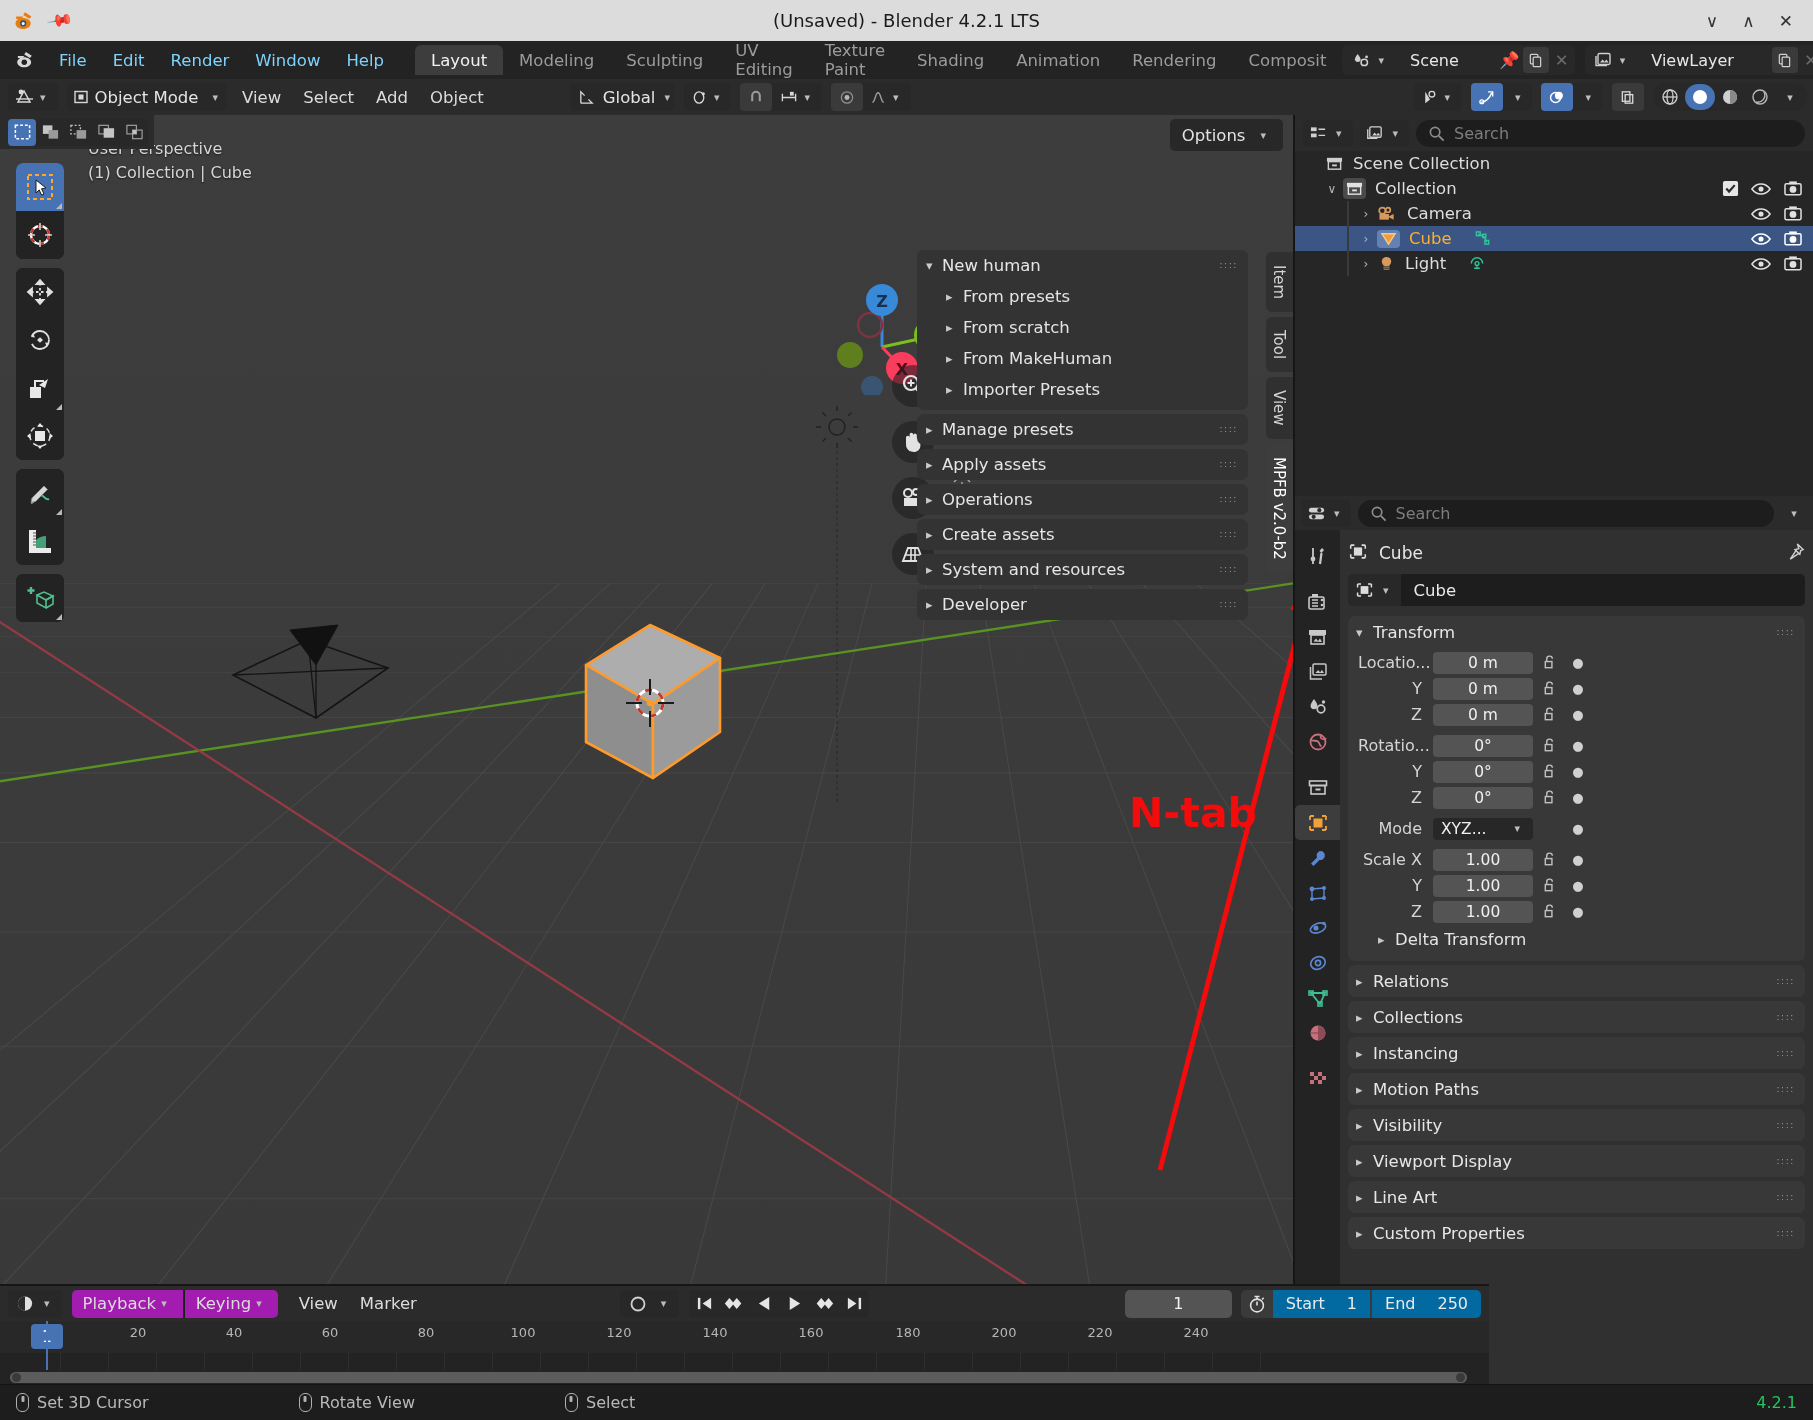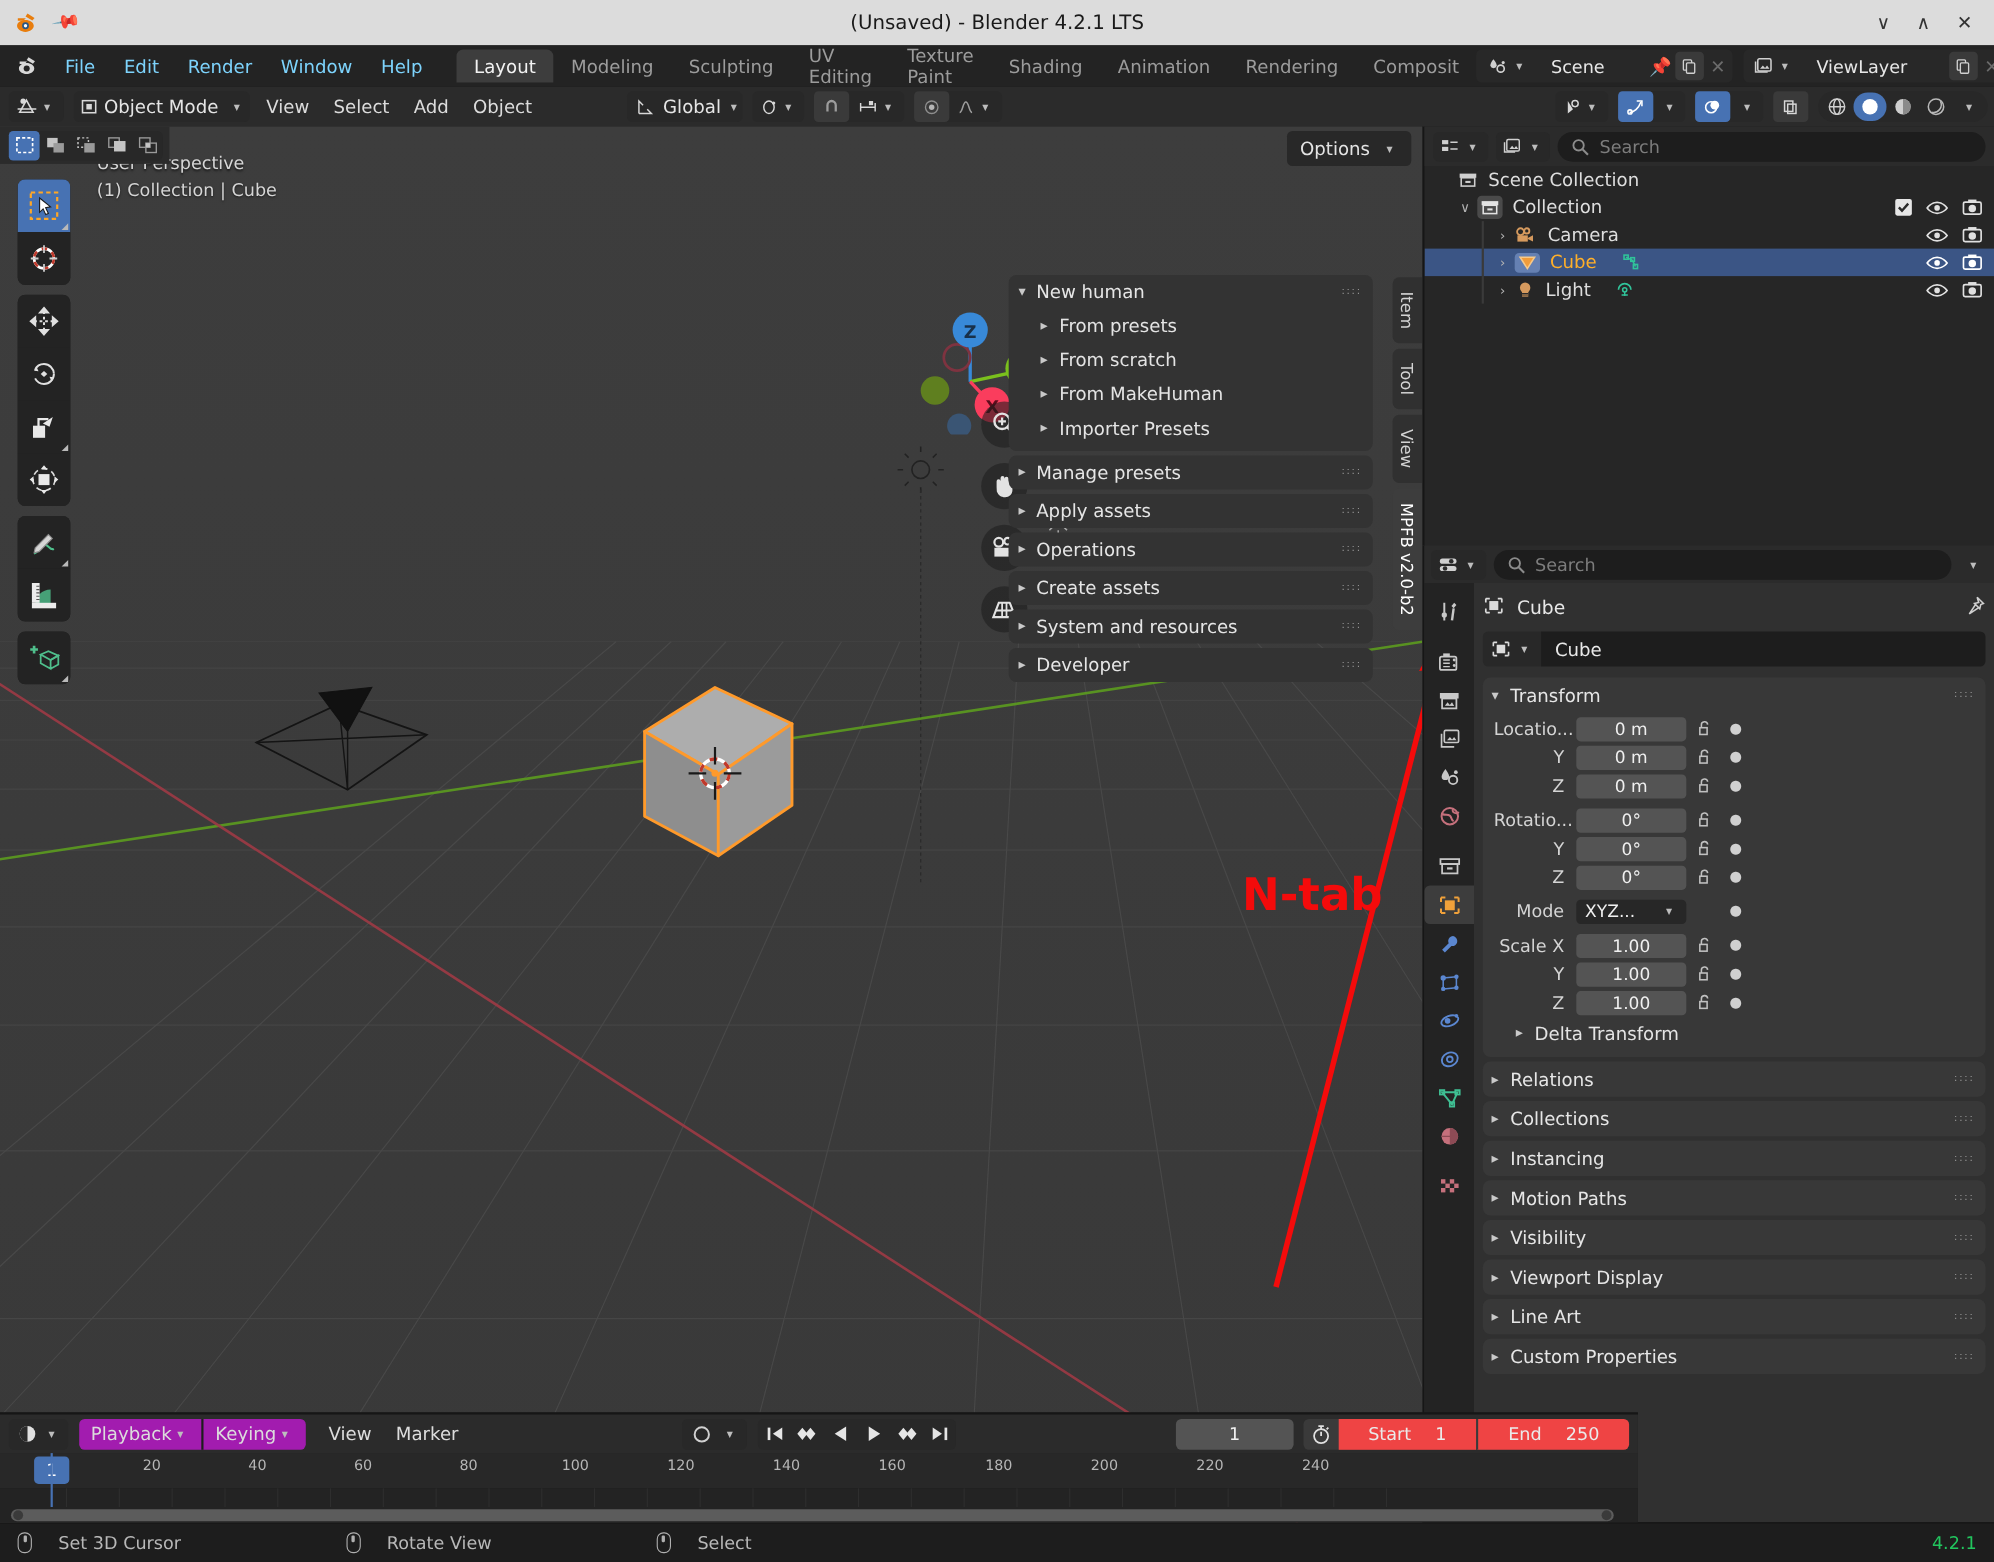--- a/index.html
+++ b/index.html
@@ -180,38 +180,38 @@
   .tl-plain { padding:0 11px; font-size:16.5px; color:#dcdcdc; cursor:pointer; }
   .tl-center { position:absolute; left:0; right:0; display:flex; justify-content:center; align-items:center; gap:10px; pointer-events:none; }
   .tl-center > * { pointer-events:auto; }
   .tl-keying { display:flex; align-items:center; background:#282828; border-radius:5px; height:28px; padding:0 8px; gap:8px; }
   .tl-transport { display:flex; align-items:center; background:#282828; border-radius:5px; height:28px; }
   .tp-btn { width:30px; height:28px; display:flex; align-items:center; justify-content:center; cursor:pointer; }
   .tl-right { margin-left:auto; display:flex; align-items:center; gap:0; }
   .frame-field { width:107px; height:28px; background:#545454; border-radius:5px; display:flex; align-items:center; justify-content:center; font-size:16px; color:#f0f0f0; }
   .se-grp { display:flex; align-items:center; background:#3a3a3a; border-radius:5px; height:28px; margin-left:9px; }
   .se-ic { width:32px; display:flex; align-items:center; justify-content:center; }
-  .se-cell { display:flex; align-items:center; gap:22px; padding:0 27px; height:28px; font-size:16px; color:#eaeaea; background:#ef4444; }
+  .se-cell { display:flex; align-items:center; gap:22px; padding:0 13px; height:28px; font-size:16px; color:#eaeaea; background:#0369a1; }
   .se-cell.first { border-radius:0; }
   .se-cell.last { border-radius:0 5px 5px 0; border-left:2px solid #3a3a3a; }
 
   .tl-ruler { height:32px; background:#282828; position:relative; }
   .tl-tick { position:absolute; top:4px; font-size:13px; color:#b6b6b6; transform:translateX(-50%); }
   .tl-cur { position:absolute; top:3px; transform:translateX(-50%); background:#4772b3; border-radius:4px; height:25px; min-width:32px; display:flex; align-items:center; justify-content:center; color:#fff; font-size:15.5px; padding:0 8px; }
   .tl-playhead { position:absolute; top:28px; width:2px; background:#4772b3; }
   .tl-strip { height:18px; background:#232323; position:relative; }
   .tl-strip .vline { position:absolute; top:0; bottom:0; width:1px; background:#2e2e2e; }
   .tl-scroll { height:14px; background:#232323; position:relative; padding:0 2px; }
   .tl-scrollbar { position:absolute; left:10px; right:22px; top:2px; height:11px; background:#5c5c5c; border-radius:6px; }
   .tl-scrollbar::before, .tl-scrollbar::after { content:""; position:absolute; top:1px; width:9px; height:9px; border-radius:5px; background:#3a3a3a; }
   .tl-scrollbar::before { left:2px; } .tl-scrollbar::after { right:2px; }
 
   
   .statusbar { height:36px; flex:0 0 36px; background:#1d1d1d; display:flex; align-items:center; padding:0 16px; font-size:16px; color:#b8b8b8; gap:0; border-top:1px solid #141414; }
-  .st-item { display:flex; align-items:center; gap:24px; margin-right:150px; }
+  .st-item { display:flex; align-items:center; gap:8px; margin-right:150px; }
   .st-ver { margin-left:auto; color:#22c55e; }
   .mouse-ico { width:13px; height:19px; border:1.6px solid #b0b0b0; border-radius:6px; position:relative; }
   .mouse-ico::after { content:""; position:absolute; left:50%; top:1.5px; width:3px; height:6px; background:#b0b0b0; transform:translateX(-50%); border-radius:1px; }
 </style>
 </head>
 <body>
 
 <div class="app">
 
   <div class="titlebar">

